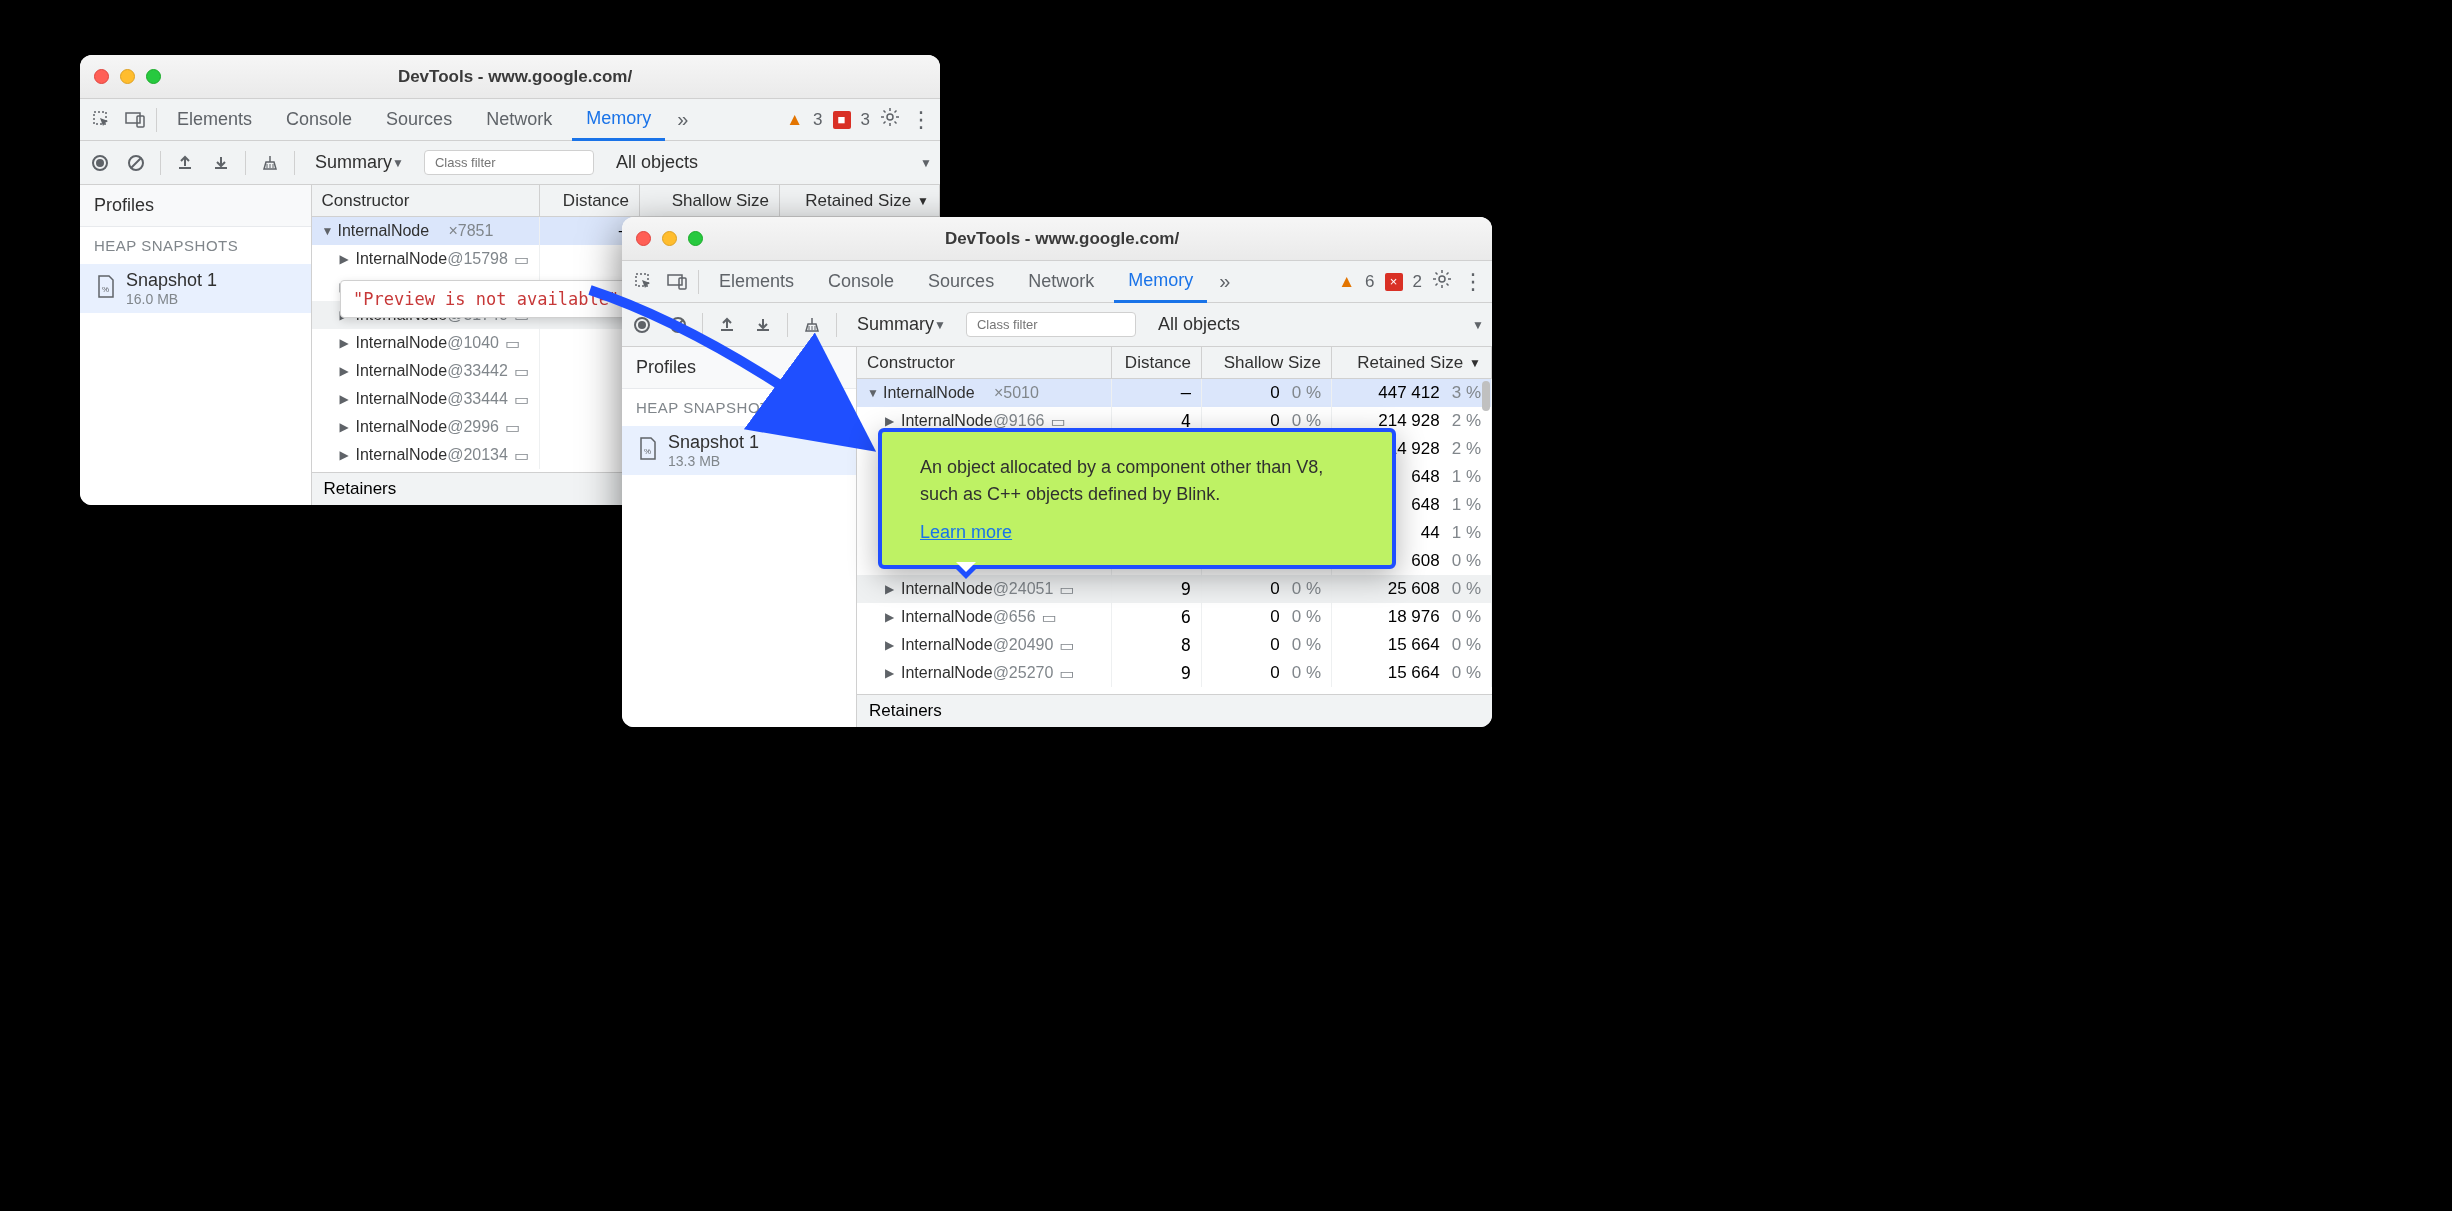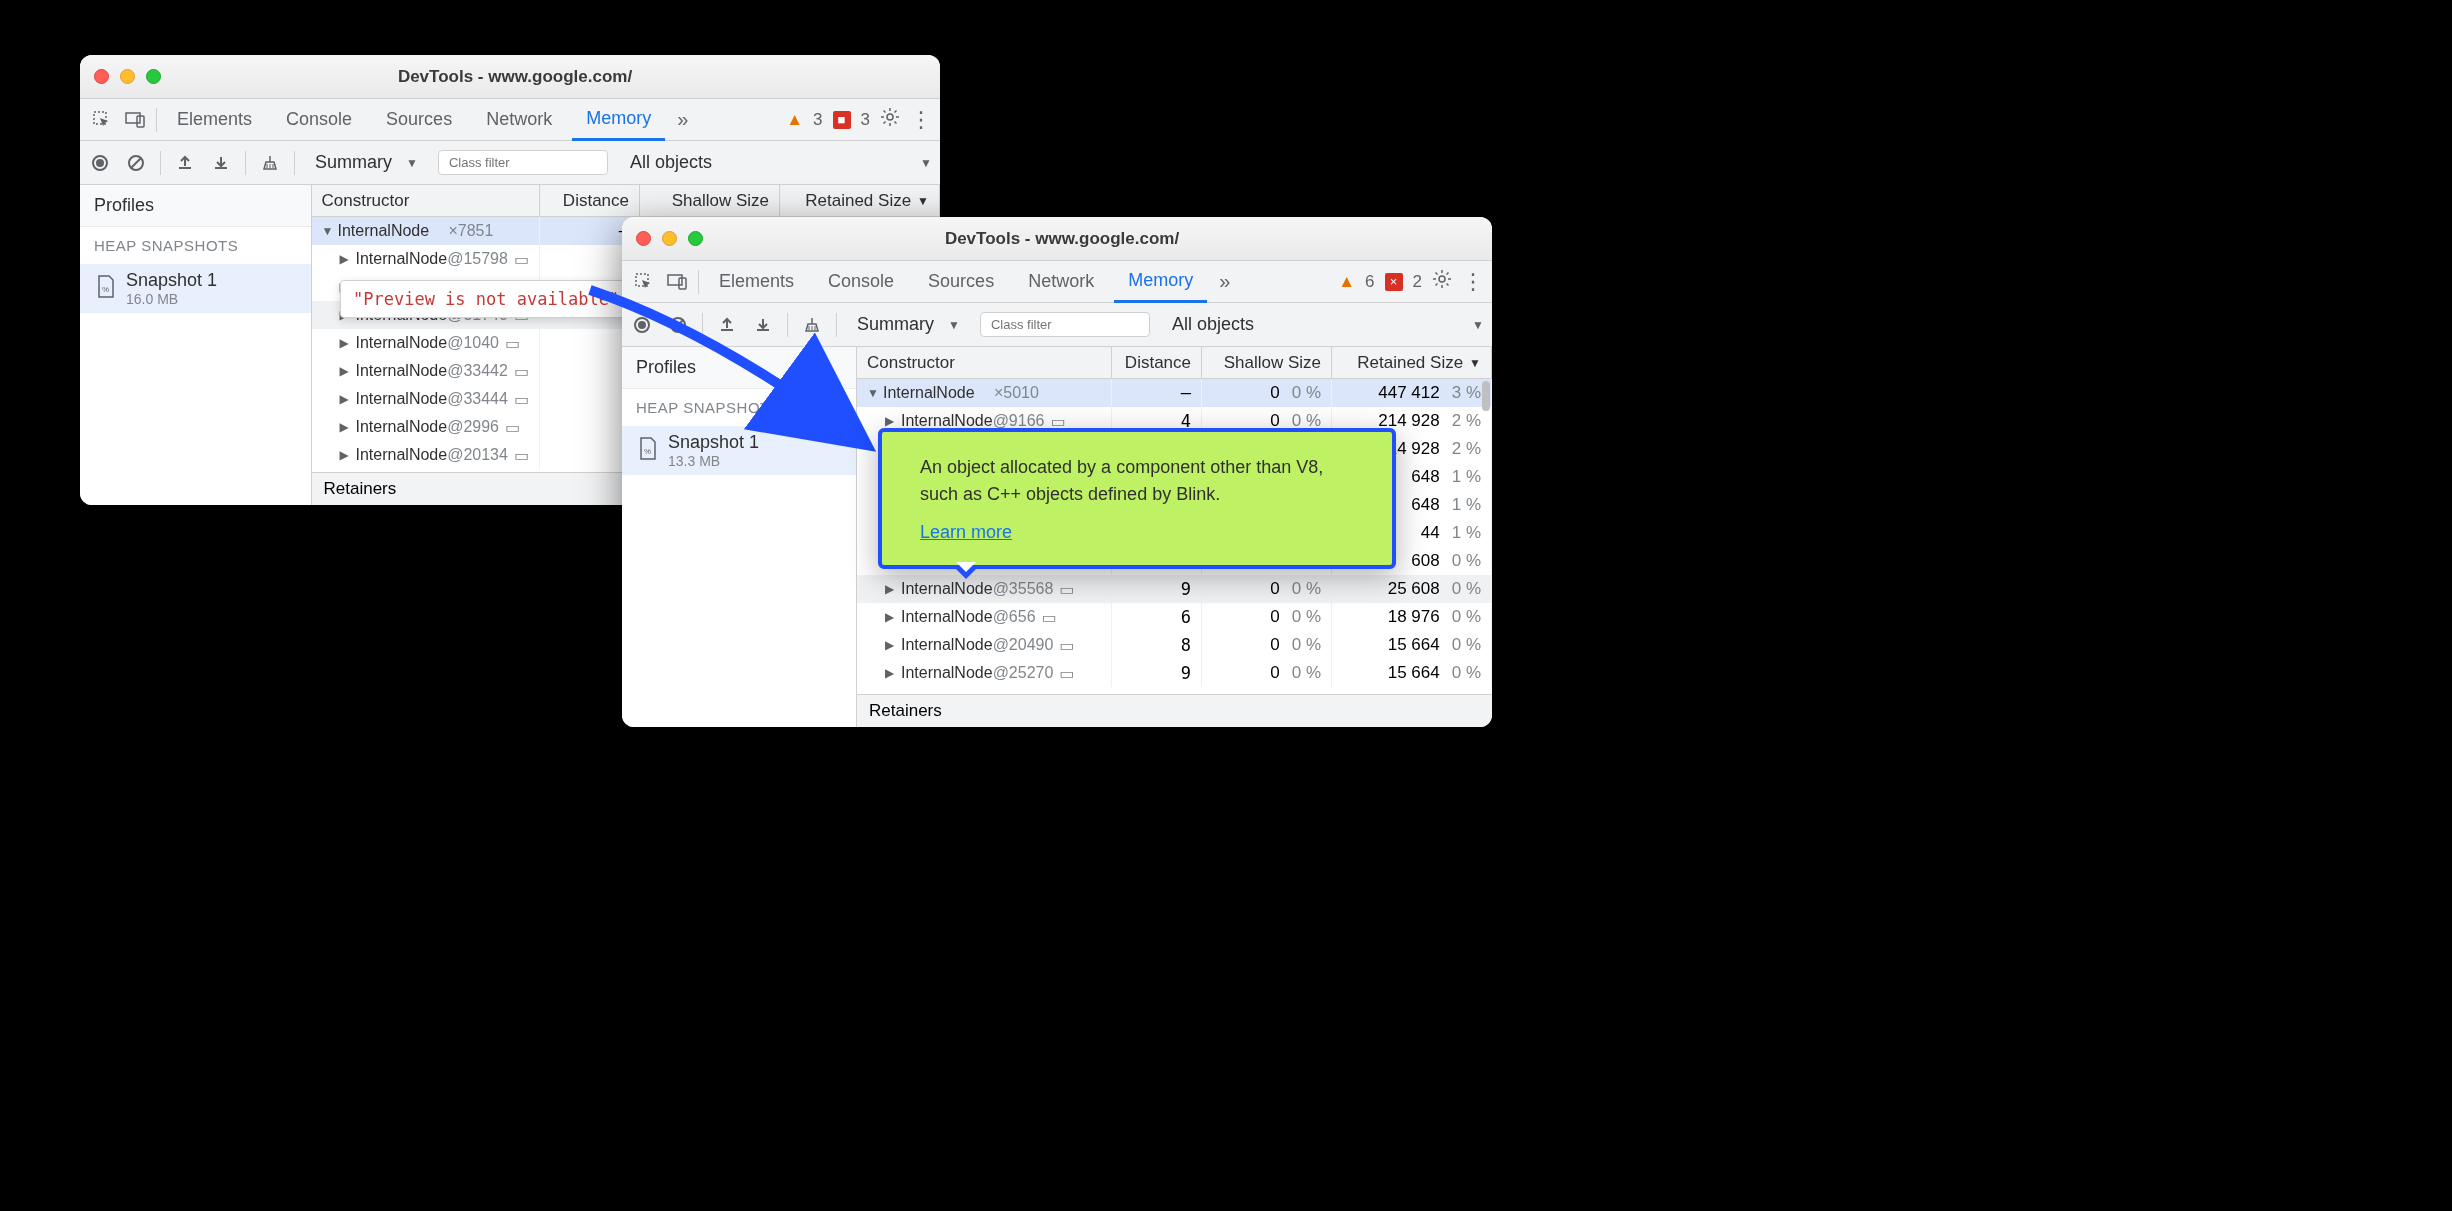--- a/index.html
+++ b/index.html
@@ -19,21 +19,21 @@
 .tab-more { color: #5f6368; font-size: 20px; padding: 0 6px; }
 .status-right { margin-left: auto; display: flex; align-items: center; gap: 10px; font-size: 17px; }
 .warn-tri { color: #e37400; }
 .err-sq { background: #d93025; color: #fff; width: 18px; height: 18px; display: inline-flex; align-items: center; justify-content: center; font-size: 13px; border-radius: 2px; }
 .count { color: #5f6368; }
 .gear { color: #5f6368; }
 .kebab { color: #5f6368; font-size: 22px; }
 .toolbar { height: 44px; background: #f1f3f4; border-bottom: 1px solid #d0d0d0; display: flex; align-items: center; padding: 0 8px; gap: 12px; }
 .tb-ic { width: 24px; height: 24px; display: flex; align-items: center; justify-content: center; color: #5f6368; }
 .tb-sep { width: 1px; height: 24px; background: #d0d0d0; }
-.tb-sel { font-size: 18px; color: #303030; display: flex; align-items: center; gap: 14px; padding: 0 8px; }
+.tb-sel { font-size: 18px; color: #303030; display: flex; align-items: center; padding: 0 8px; }
 .tb-drop-arrow { font-size: 12px; color: #5f6368; }
 .class-filter { border: 1px solid #d0d0d0; border-radius: 4px; padding: 4px 10px; font-size: 13px; color: #888; width: 170px; background: #fff; }
 .all-obj { font-size: 18px; color: #303030; padding-left: 10px; }
 .body-area { display: flex; height: calc(100% - 130px); }
 .sidebar { width: 235px; border-right: 1px solid #d0d0d0; background: #fff; }
 .sb-head { padding: 10px 14px; font-size: 18px; color: #303030; background: #f8f9fa; border-bottom: 1px solid #e8eaed; }
 .sb-sec { padding: 10px 14px; font-size: 15px; color: #80868b; letter-spacing: 0.5px; }
 .sb-item { padding: 6px 14px 6px 16px; display: flex; align-items: center; gap: 10px; }
 .sb-item.selected { background: #e8f0fe; }
 .sb-icon { color: #5f6368; }
@@ -493,21 +493,21 @@
               </div>
        <div class="cell c-ret" style="width:160px">
                 <span>608</span>
                 <span class="pct">0 %</span>
               </div>
      </div>
             <div class="row hov">
        <div class="cell c-constr" style="padding-left:28px">
                 <span class="disclosure">▶</span>
                 <span class="node-name">InternalNode</span> 
-                <span class="node-id">@35568</span>
+                <span class="node-id">@24051</span>
                 <span class="sq-ic">▭</span>
               </div>
        <div class="cell c-dist" style="width:90px">9</div>
        <div class="cell c-shal" style="width:130px">
                 <span>0</span>
                 <span class="pct">0 %</span>
               </div>
        <div class="cell c-ret" style="width:160px">
                 <span>25 608</span>
                 <span class="pct">0 %</span>

